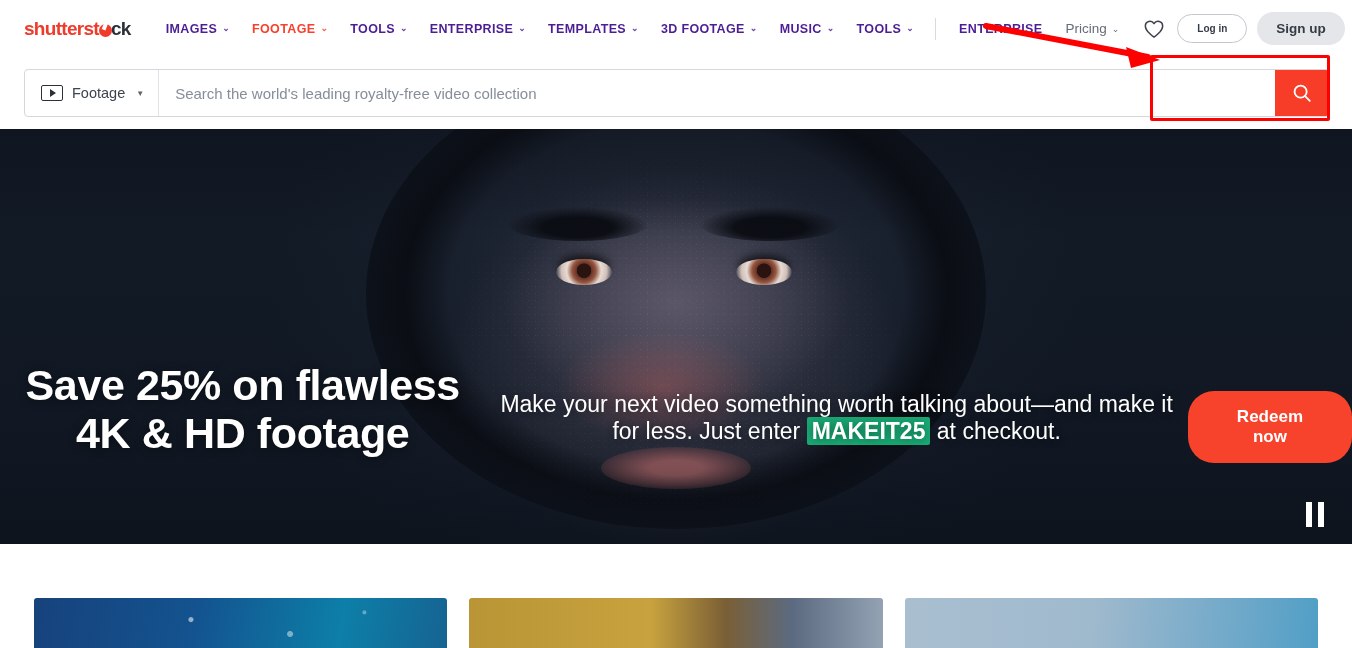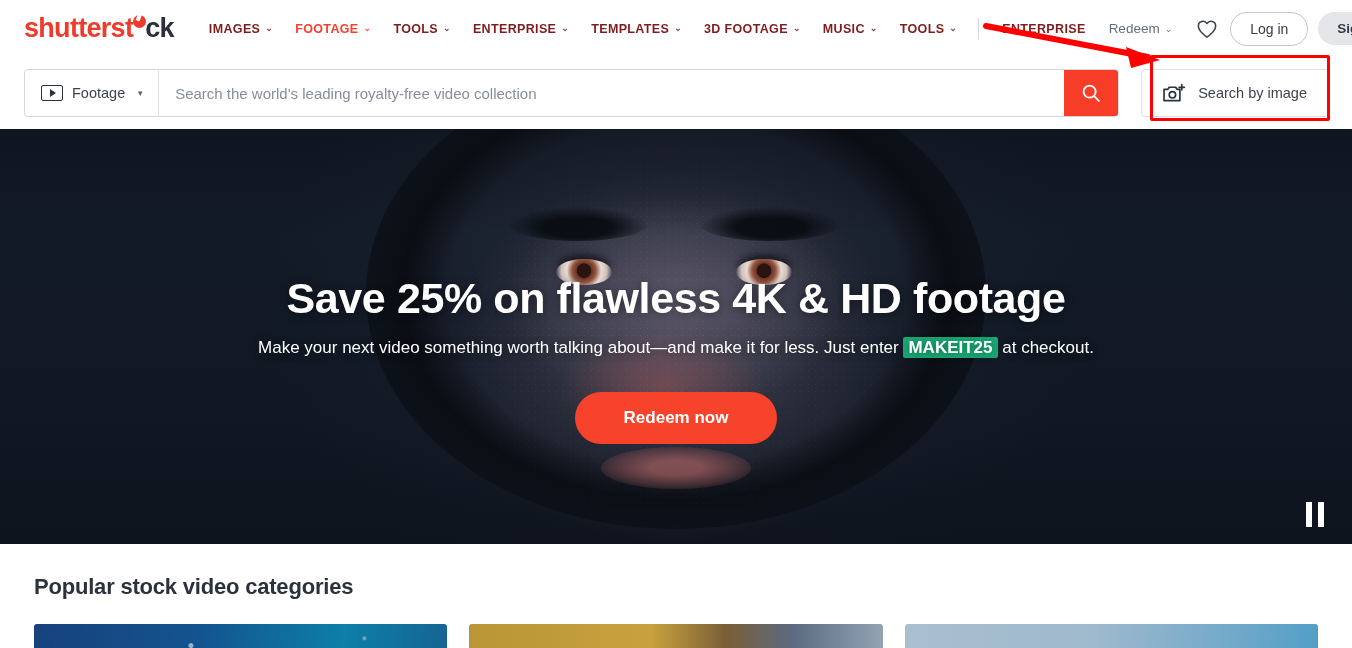--- a/index.html
+++ b/index.html
@@ -15,27 +15,27 @@
   
   .header {
     position: relative;
     height: 57px;
     display: flex;
     align-items: center;
     padding: 0 14px 0 24px;
     background: #fff;
   }
   .logo {
-    font-size: 27px;
+    font-size: 19px;
     font-weight: 700;
     letter-spacing: -0.7px;
     color: #2b2f37;
     white-space: nowrap;
     display: flex;
-    align-items: flex-start;
+    align-items: center;
     margin-right: 24px;
     cursor: pointer;
   }
   .logo .red { color: #ee3b2b; }
   .logo .dot {
     display: inline-block;
     width: 13px; height: 13px;
     border-radius: 50%;
     background: #ee3b2b;
     position: relative;
@@ -50,21 +50,21 @@
     background: #fff;
     transform: rotate(22deg);
   }
 
   .mainnav { display: flex; align-items: center; height: 100%; }
   .navitem {
     display: flex; align-items: center;
     font-size: 12.5px;
     font-weight: 700;
     letter-spacing: 0.35px;
-    color: #7f1d1d;
+    color: #4c1d95;
     padding: 0 11px;
     cursor: pointer;
     white-space: nowrap;
   }
   .navitem.active { color: #f9402d; }
   .navitem .caret {
     margin-left: 5px;
     font-size: 9px;
     opacity: 0.85;
     position: relative;
@@ -93,22 +93,22 @@
   .icon-btn {
     width: 38px; height: 38px;
     display: flex; align-items: center; justify-content: center;
     cursor: pointer;
     color: #3c434f;
   }
   .btn-login {
     border: 1px solid #c3c7cd;
     border-radius: 19px;
     padding: 8px 19px;
-    font-size: 14px;
-    font-weight: 400;
+    font-size: 10px;
+    font-weight: 700;
     color: #353c46;
     background: #fff;
     cursor: pointer;
     white-space: nowrap;
     text-align: right;
   }
   .btn-signup {
     border: none;
     border-radius: 19px;
     padding: 9px 19px;
@@ -278,38 +278,38 @@
     background: radial-gradient(ellipse at 50% 50%, rgba(206,120,120,0.85) 25%, rgba(170,96,98,0.5) 60%, rgba(150,90,95,0) 85%);
   }
   .hero-vignette {
     position: absolute; inset: 0;
     background: linear-gradient(180deg, rgba(10,14,22,0.35) 0%, rgba(10,14,22,0) 25%, rgba(10,14,22,0.18) 70%, rgba(10,14,22,0.55) 100%);
   }
   .hero-content {
     position: absolute;
     inset: 0;
     display: flex;
-    flex-direction: column;
+    flex-direction: row;
     align-items: center;
     justify-content: flex-start;
     padding-top: 146px;
     z-index: 5;
   }
   .hero-h1 {
     font-size: 43px;
     font-weight: 700;
     color: #ffffff;
     letter-spacing: -0.4px;
     text-align: center;
     line-height: 1.1;
     text-shadow: 0 1px 10px rgba(0,0,0,0.45);
   }
   .hero-sub {
     margin-top: 16px;
-    font-size: 17px;
+    font-size: 23px;
     color: #ffffff;
     text-align: center;
     text-shadow: 0 1px 8px rgba(0,0,0,0.45);
   }
   .promo-code {
     background: #19a974;
     color: #ffffff;
     font-weight: 700;
     padding: 1px 5px;
     border-radius: 2px;
@@ -427,21 +427,21 @@
 
       <div class="nav-sep"></div>
 
       <div class="navitem">
         <span>ENTERPRISE</span>
       </div>
     </div>
 
     <div class="header-right">
       <div class="pricing">
-        <span>Redeem</span>
+        <span>Pricing</span>
         <span class="caret">⌄</span>
       </div>
 
       <div class="icon-btn">
         <svg width="22" height="20" viewBox="0 0 24 22">
           <path d="M12 20S2.5 13.5 2.5 7.6A5.1 5.1 0 0 1 12 5a5.1 5.1 0 0 1 9.5 2.6C21.5 13.5 12 20 12 20z" fill="none" stroke="#3c434f" stroke-width="1.7" stroke-linejoin="round"></path>
         </svg>
       </div>
 
       <button class="btn-login">Log in</button>
@@ -464,29 +464,20 @@
       <input class="search-input" type="text" placeholder="Search the world's leading royalty-free video collection" style="">
 
       <button class="search-go">
         <svg width="22" height="22" viewBox="0 0 24 24">
           <circle cx="10.5" cy="10.5" r="6.6" fill="none" stroke="#fff" stroke-width="2"></circle>
           <line x1="15.4" y1="15.4" x2="20.5" y2="20.5" stroke="#fff" stroke-width="2" stroke-linecap="round"></line>
         </svg>
       </button>
     </div>
 
-    <button class="sbi-btn">
-      <svg width="24" height="21" viewBox="0 0 26 22">
-        <path d="M2.2 6.6h4l1.6-2.4h7.1l1.6 2.4h2.9v12.2H2.2V6.6z" fill="none" stroke="#2b323c" stroke-width="1.8" stroke-linejoin="round"></path>
-        <circle cx="11.3" cy="12.4" r="3.5" fill="none" stroke="#2b323c" stroke-width="1.8"></circle>
-        <line x1="21.4" y1="1.4" x2="21.4" y2="7.2" stroke="#2b323c" stroke-width="1.8" stroke-linecap="round"></line>
-        <line x1="18.5" y1="4.3" x2="24.3" y2="4.3" stroke="#2b323c" stroke-width="1.8" stroke-linecap="round"></line>
-      </svg>
-      <span class="label">Search by image</span>
-    </button>
   </div>
 
   <div class="anno-box"></div>
   <svg class="anno-arrow">
     <line x1="986" y1="26" x2="1148" y2="57" stroke="#ff0000" stroke-width="6" stroke-linecap="round"></line>
     <polygon points="1160,60 1126,47 1131,68" fill="#ff0000"></polygon>
   </svg>
 
   <div class="hero">
     <div class="hero-photo">
@@ -508,21 +499,20 @@
       <button class="btn-redeem">Redeem now</button>
     </div>
 
     <div class="pause-btn">
       <i></i>
       <i></i>
     </div>
   </div>
 
   <div class="cats">
-    <h2>Popular stock video categories</h2>
     <div class="cat-grid">
       <div class="cat-card cat-1"></div>
       <div class="cat-card cat-2"></div>
       <div class="cat-card cat-3"></div>
     </div>
   </div>
 
 </div>
 
 </body></html>

